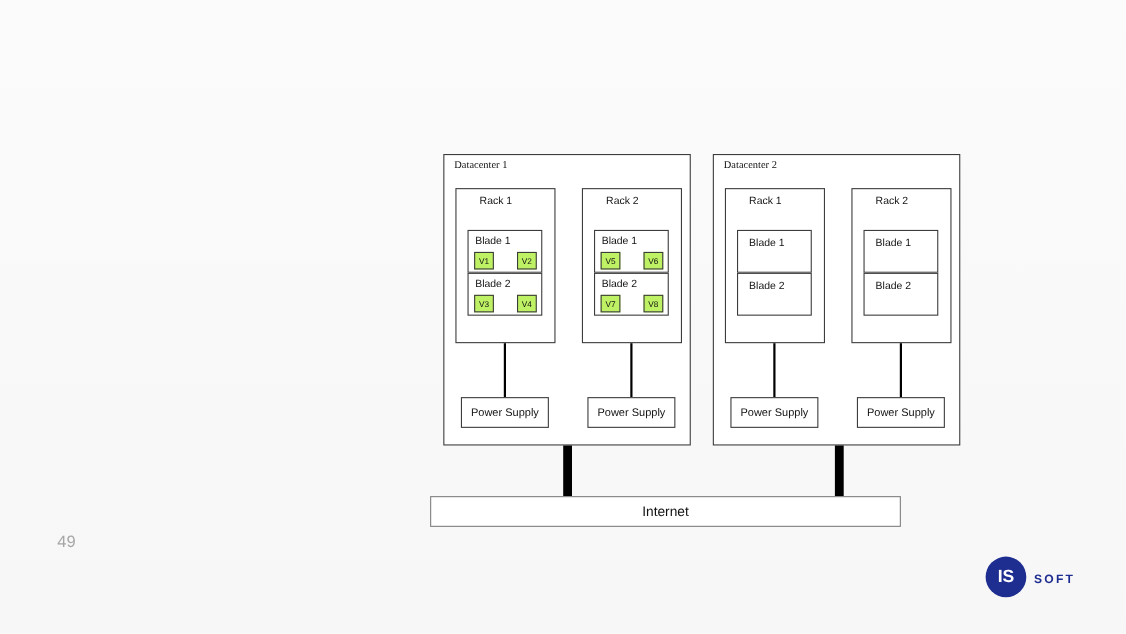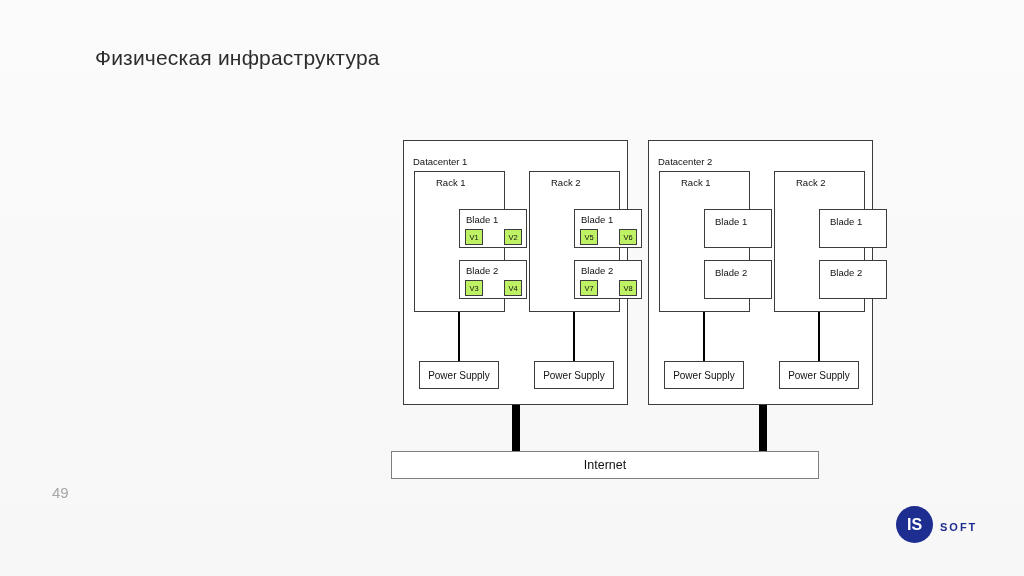--- a/index.html
+++ b/index.html
@@ -16,34 +16,34 @@
     position:absolute;left:95px;top:46px;margin:0;
     font-size:21px;font-weight:400;color:#2d2d2d;letter-spacing:.2px;
   }
   
   .dc{
     position:absolute;top:140px;width:225px;height:265px;
     border:1px solid #3c3c3c;background:#ffffff;box-sizing:border-box;
   }
   .dc1{left:403px;}
   .dc2{left:648px;}
-  .dc-label{position:absolute;left:9px;top:15px;font-size:9.5px;color:#111;}
+  .dc-label{position:absolute;left:9px;top:5px;font-size:9.5px;color:#111;font-family:Liberation Serif, serif;}
   .rack{
     position:absolute;top:30px;width:91px;height:141px;
     border:1px solid #3c3c3c;background:#ffffff;box-sizing:border-box;
   }
   .rack-a{left:10px;}
   .rack-b{left:125px;}
   .rack-label{position:absolute;left:9px;top:5px;font-size:9.5px;color:#111;padding-left:12px;}
   .blade{
     position:absolute;left:10px;width:68px;height:39px;
-    border:1px solid #3c3c3c;background:#ffffff;box-sizing:border-box;margin-left:34px;
+    border:1px solid #3c3c3c;background:#ffffff;box-sizing:border-box;
   }
   .blade-1{top:37px;}
-  .blade-2{top:88px;text-align:right;}
+  .blade-2{top:76px;text-align:right;}
   .blade-label{position:absolute;left:6px;top:4px;font-size:9.5px;color:#111;white-space:nowrap;}
   .blade-plain .blade-label{left:10px;top:6px;}
   .vm{
     position:absolute;top:19px;width:18px;height:16px;
     border:1px solid #3c3c3c;background:#bef264;box-sizing:border-box;
     font-size:7.5px;color:#111;display:flex;align-items:center;justify-content:center;
   }
   .vm-left{left:5px;}
   .vm-right{right:4px;}
   .ps{
@@ -78,21 +78,20 @@
   .logo-text{
     position:absolute;left:44px;top:15px;
     color:#1e2d90;font-size:11px;font-weight:700;letter-spacing:2px;
   }
 </style>
 </head>
 <body>
 
 <div class="slide">
 
-  <h1 class="title">Физическая инфраструктура</h1>
 
   <div>
 
     <div class="dc dc1">
       <span class="dc-label">Datacenter 1</span>
 
       <div class="rack rack-a">
         <span class="rack-label">Rack 1</span>
         <div class="blade blade-1">
           <span class="blade-label">Blade 1</span>

